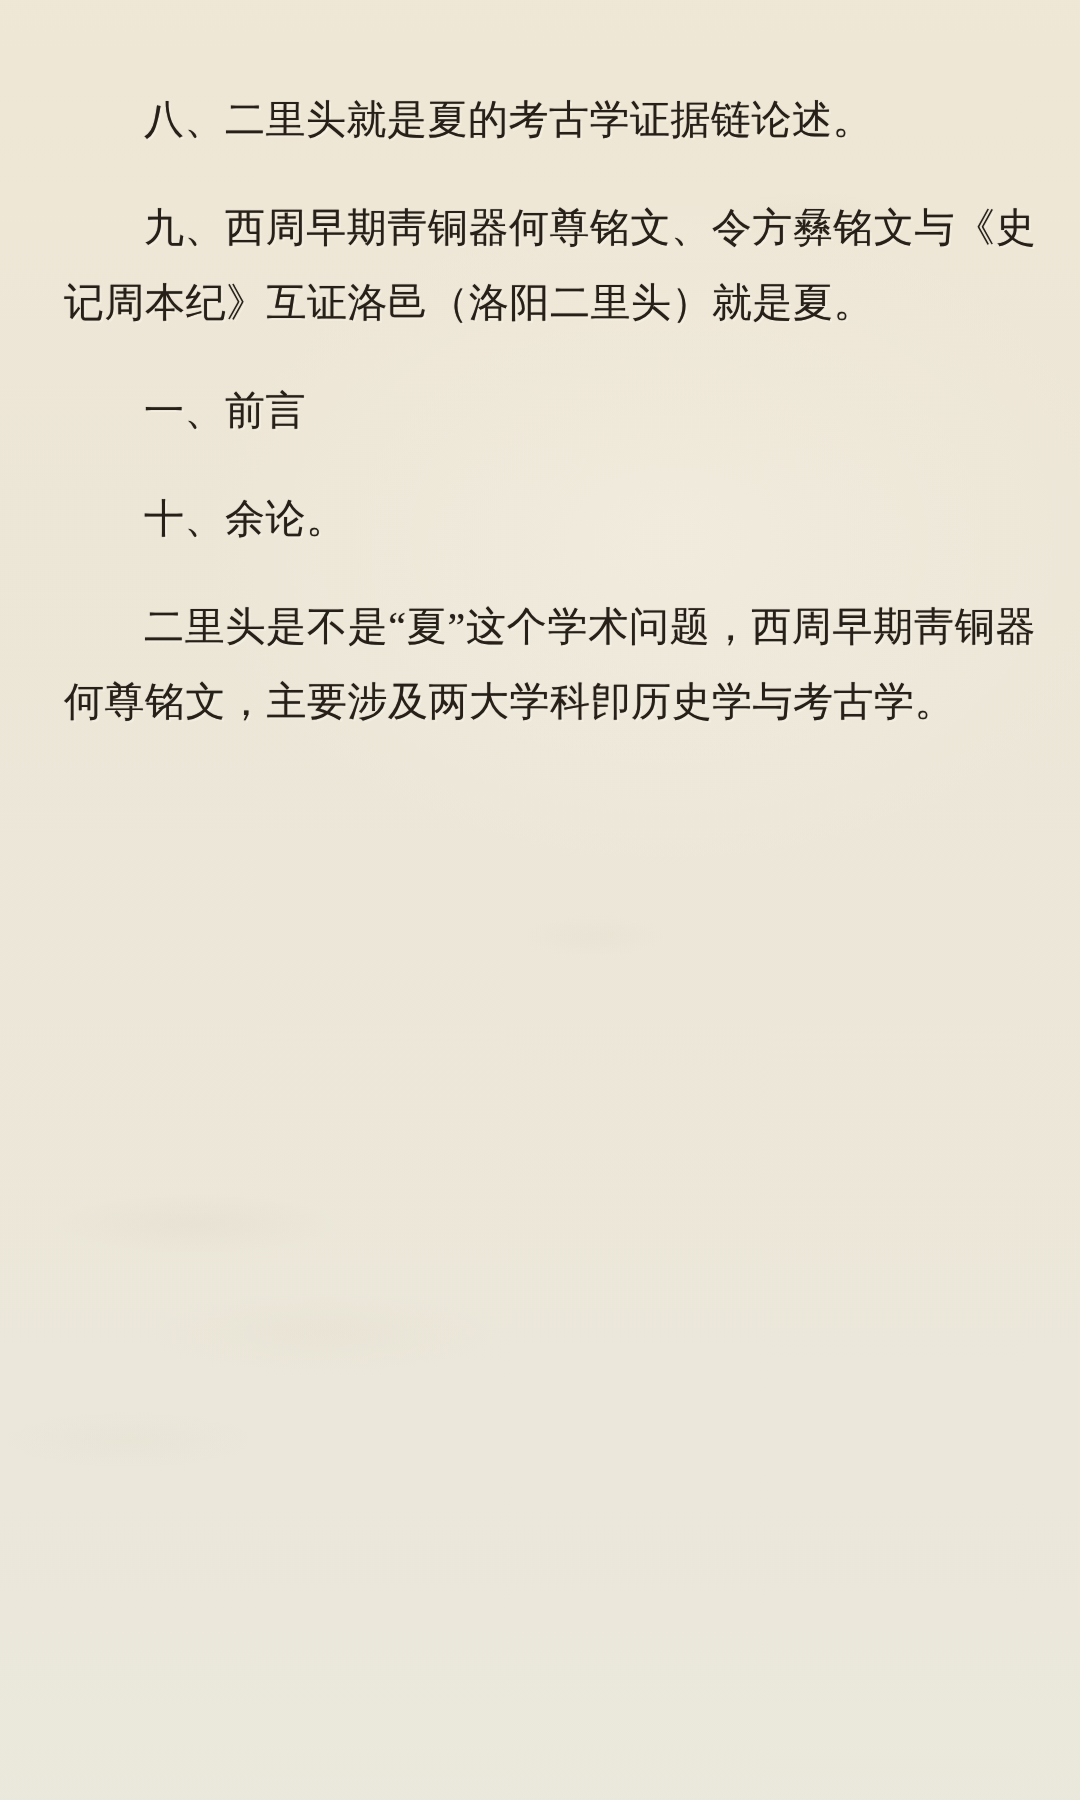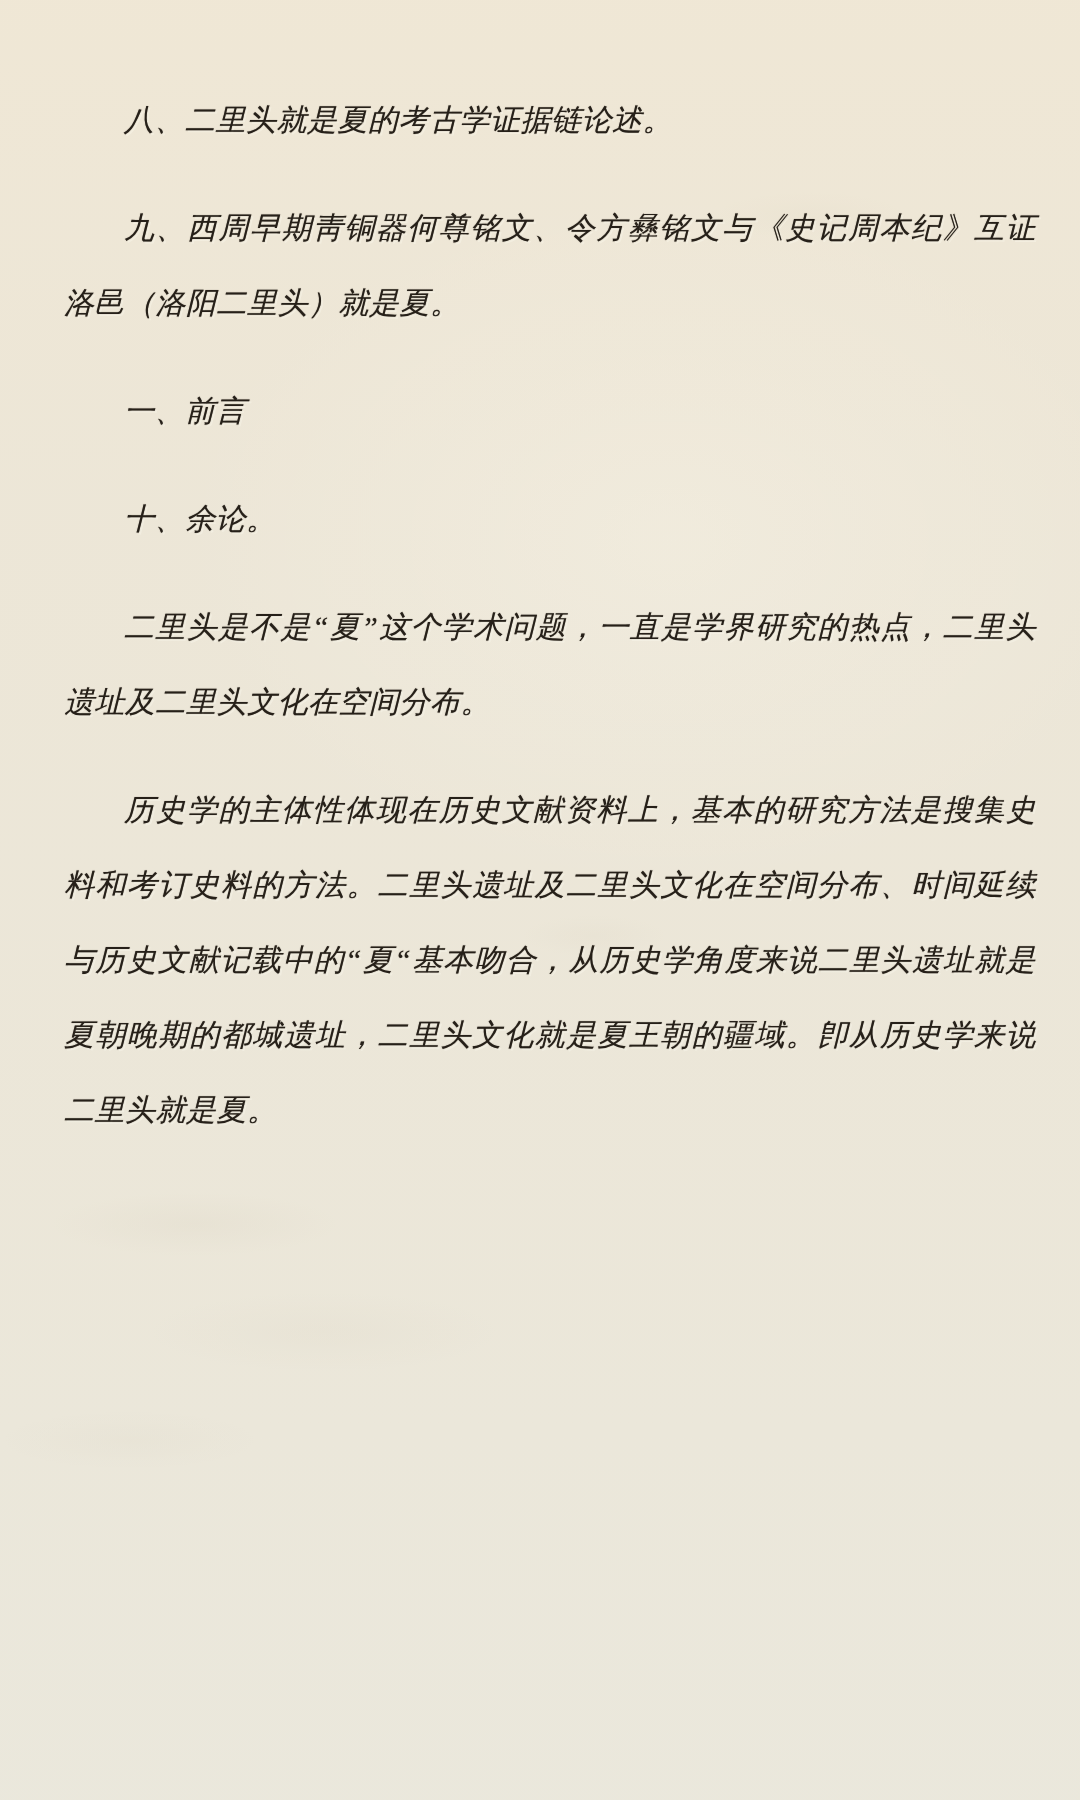--- a/index.html
+++ b/index.html
@@ -39,38 +39,36 @@
       radial-gradient(ellipse 120px 30px at 75% 12%,
         rgba(176, 163, 138, 0.07) 0%, rgba(176, 163, 138, 0) 80%),
       radial-gradient(ellipse 90px 26px at 55% 52%,
         rgba(176, 163, 138, 0.07) 0%, rgba(176, 163, 138, 0) 80%),
       
       radial-gradient(ellipse 140% 120% at 50% 45%,
         rgba(0, 0, 0, 0) 78%, rgba(120, 104, 80, 0.10) 100%);
   }
   .doc-text p {
     margin: 0 0 33px 0;
-    font-size: 30px;
+    font-size: 40px;
     line-height: 75px;
     letter-spacing: 0.5px;
     color: #262019;
     text-align: justify;
     text-justify: inter-character;
     text-indent: 2em;
     text-shadow: 2px 2px 0 rgba(255, 255, 245, 0.30),
                  0 0 1px rgba(38, 30, 20, 0.55);
     word-break: break-all;
-    font-style: italic;
   }
 </style>
 </head>
 <body>
 
 <div class="paper">
   <div class="doc-text">
     <p>八、二里头就是夏的考古学证据链论述。</p>
     <p>九、西周早期靑铜器何尊铭文、令方彝铭文与《史记周本纪》互证洛邑（洛阳二里头）就是夏。</p>
     <p>一、前言</p>
     <p>十、余论。</p>
-    <p>二里头是不是“夏”这个学术问题，一直是学界研究的热点，二里头遗址及二里头文化在空间分布。</p>
-    <p>历史学的主体性体现在历史文献资料上，基本的研究方法是搜集史料和考订史料的方法。二里头遗址及二里头文化在空间分布、时间延续与历史文献记载中的“夏“基本吻合，从历史学角度来说二里头遗址就是夏朝晚期的都城遗址，二里头文化就是夏王朝的疆域。卽从历史学来说二里头就是夏。</p>
+    <p>二里头是不是“夏”这个学术问题，西周早期靑铜器何尊铭文，主要涉及两大学科卽历史学与考古学。</p>
   </div>
 </div>
 
 </body></html>

